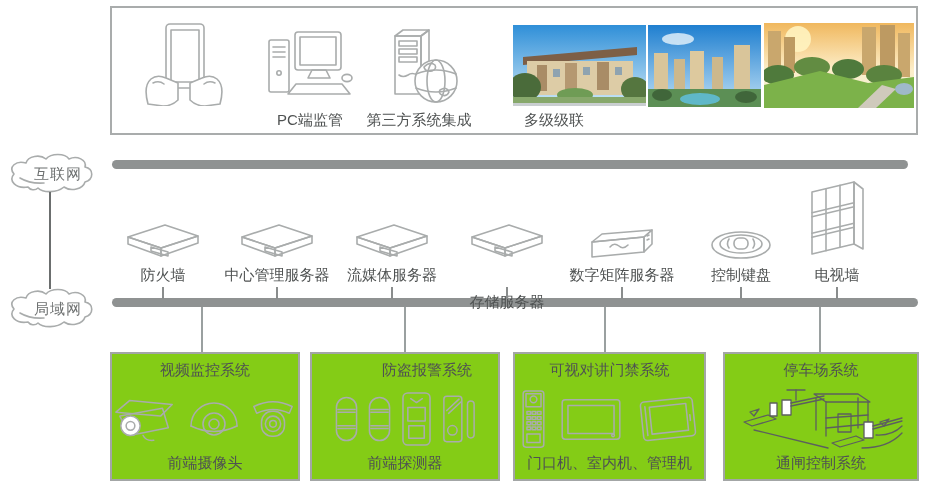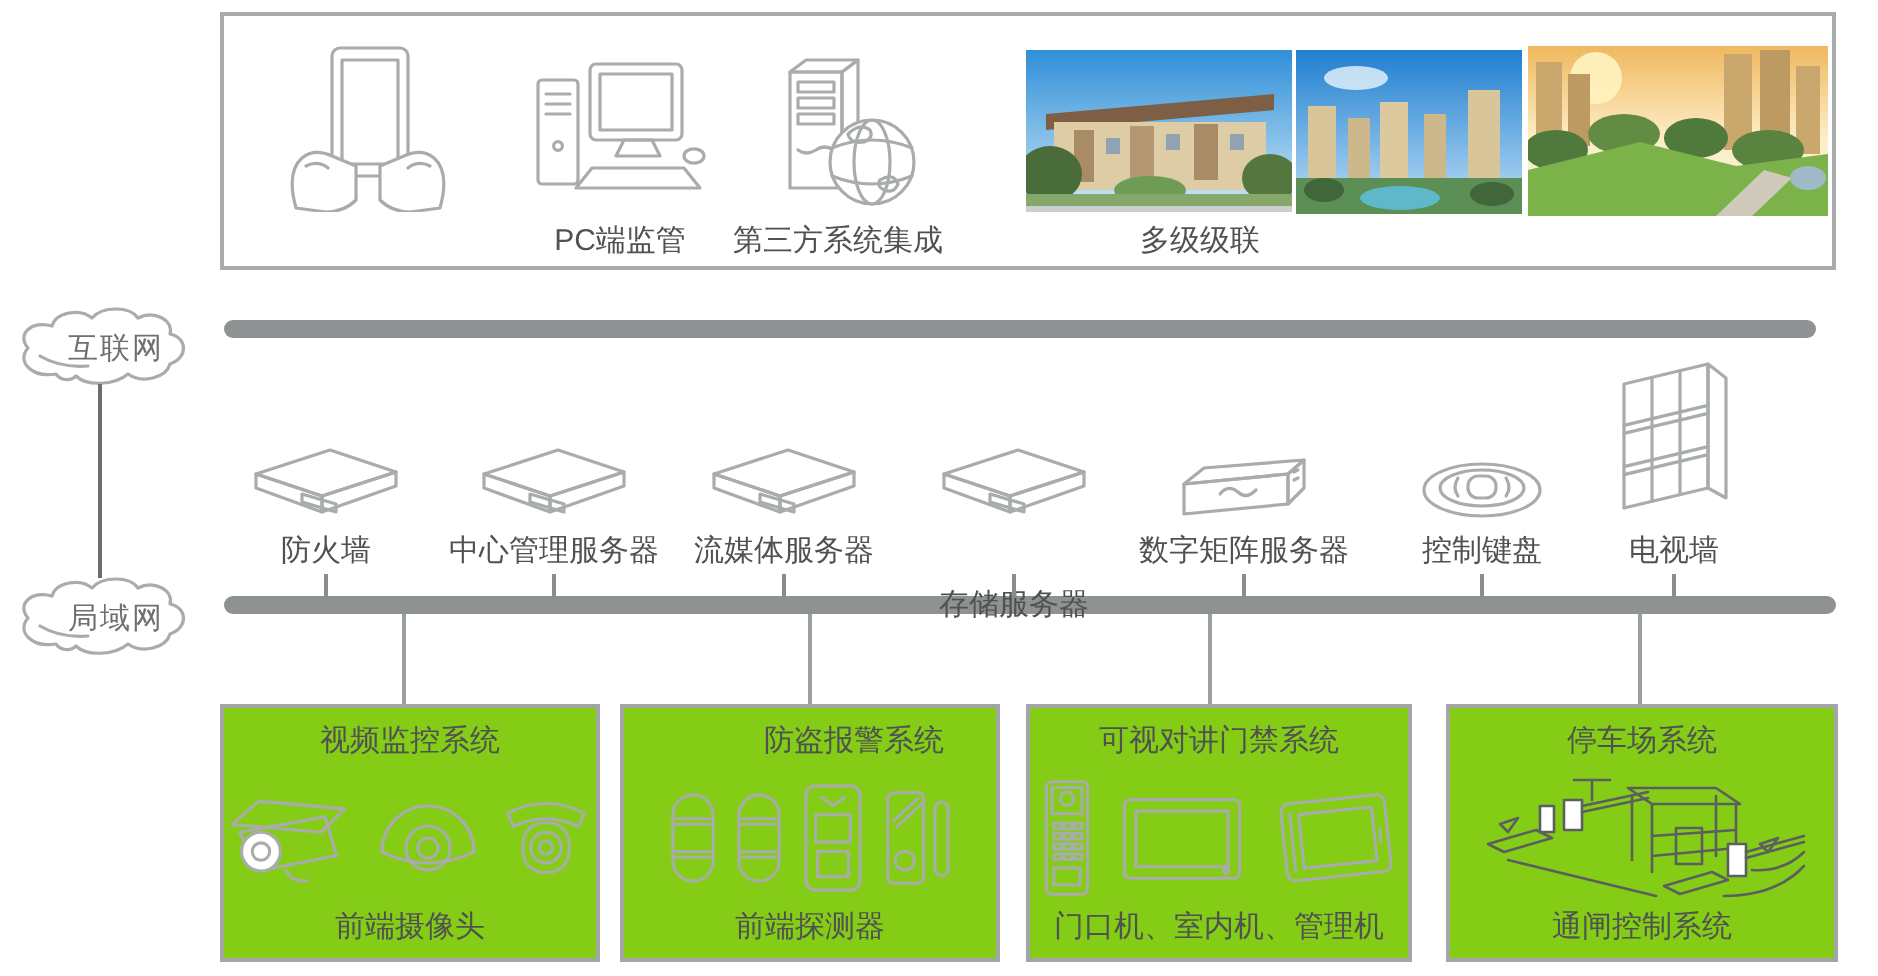--- a/index.html
+++ b/index.html
@@ -144,21 +144,21 @@
       <rect x="134" y="10" width="12" height="44" fill="#c9a76d"></rect>
       <ellipse cx="14" cy="52" rx="16" ry="10" fill="#4f7a3c"></ellipse>
       <ellipse cx="48" cy="44" rx="18" ry="10" fill="#628c42"></ellipse>
       <ellipse cx="84" cy="46" rx="16" ry="10" fill="#4f7a3c"></ellipse>
       <ellipse cx="120" cy="52" rx="18" ry="10" fill="#5a833f"></ellipse>
       <polygon points="0,85 0,62 56,48 104,60 150,54 150,85" fill="#7cb24a"></polygon>
       <polygon points="94,85 118,62 132,66 112,85" fill="#cfcabc"></polygon>
       <ellipse cx="140" cy="66" rx="9" ry="6" fill="#9fb9c9"></ellipse>
     </svg>
   </div>
-  <div class="lbl" style="left:524px;top:111px;text-align:center;margin-left:46px;">多级级联</div>
+  <div class="lbl" style="left:524px;top:111px;text-align:center;">多级级联</div>
 
   <div class="cloud" style="left:6px;top:151px;">
     <svg width="104" height="46" viewBox="0 0 104 46">
       <path class="ic" d="M22,36 C10,38 2,30 8,23 C2,16 10,9 20,12 C22,5 34,3 40,8 C45,2 59,2 63,8 C71,4 81,9 79,16 C88,18 88,28 79,31 C77,38 65,41 58,36 C51,42 37,42 32,37 C29,40 24,39 22,36 Z"></path>
       <path class="ic" d="M14,27 q10,6 24,5"></path>
     </svg>
     <div class="cloud-label">互联网</div>
   </div>
   <div class="vline" style="left:49px;top:192px;height:97px;"></div>
   <div class="cloud" style="left:6px;top:286px;">

